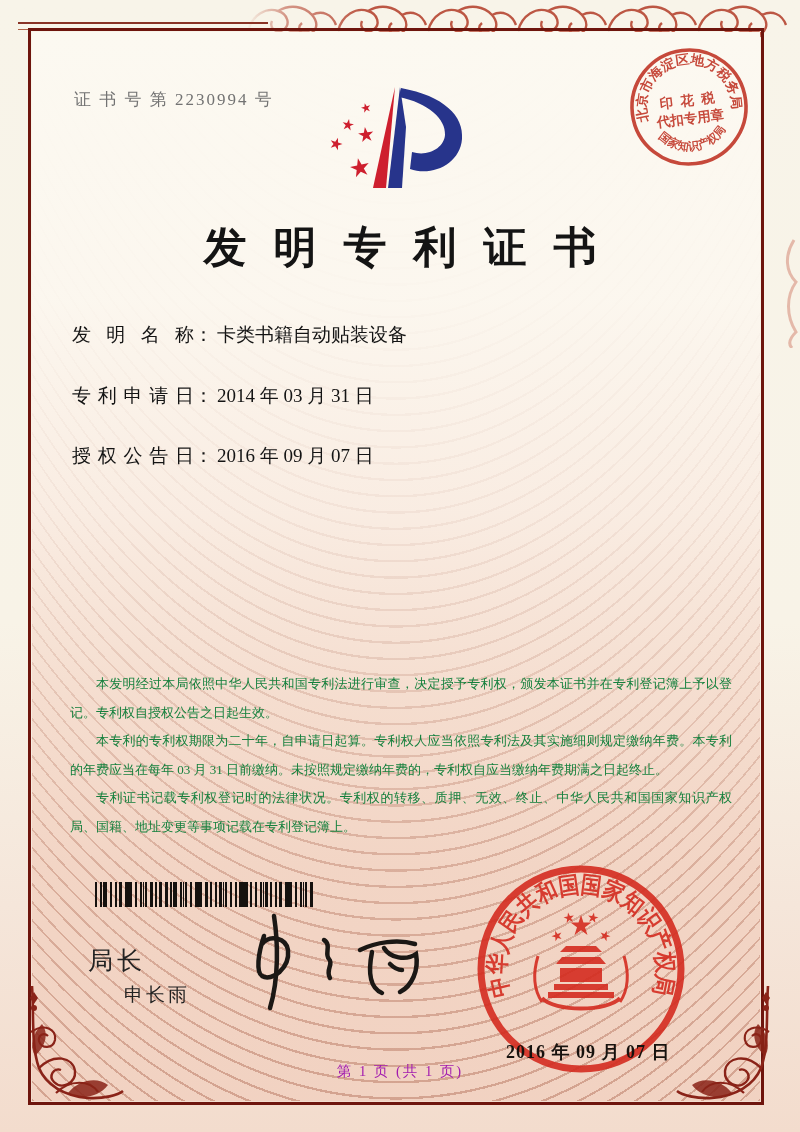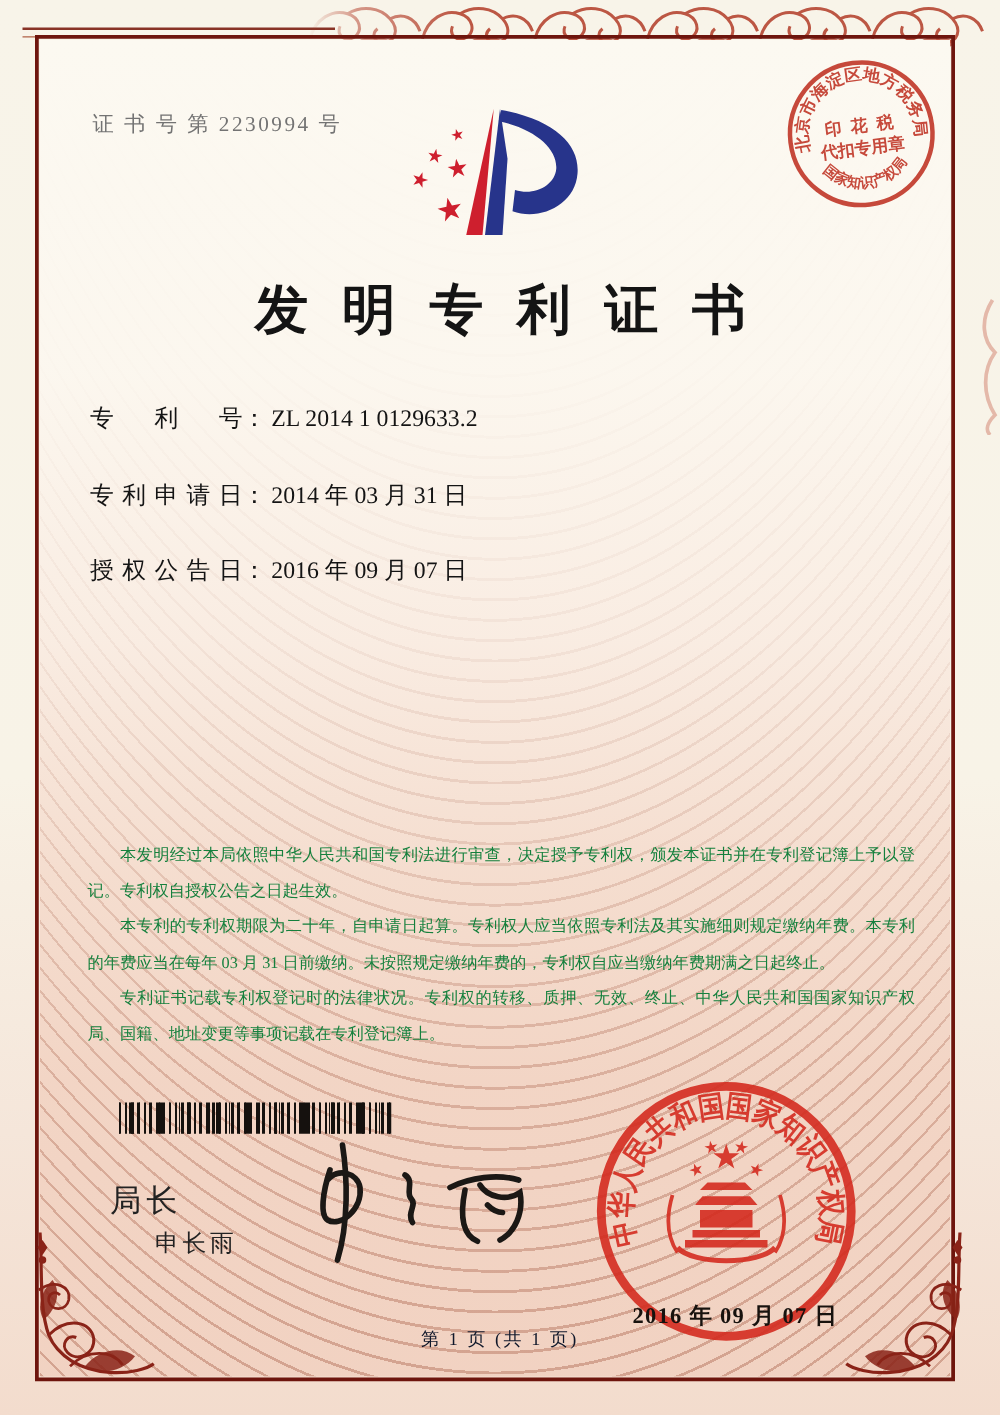--- a/index.html
+++ b/index.html
@@ -65,21 +65,21 @@
   
   .seal{position:absolute;left:472px;top:860px;width:218px;height:218px;opacity:.95;}
   .seal-date{position:absolute;left:506px;top:1040px;font-size:18px;font-weight:700;color:#17120e;letter-spacing:1px;white-space:nowrap;}
 
   
   .flourish{position:absolute;width:100px;height:120px;color:#8a2318;}
   .flourish.bl{left:26px;top:984px;}
   .flourish.br{left:674px;top:984px;transform:scaleX(-1);}
 
   
-  .footer{position:absolute;left:0;right:0;top:1062px;text-align:center;font-size:14.5px;color:#0f172a;letter-spacing:2px;}
+  .footer{position:absolute;left:0;right:0;top:1062px;text-align:center;font-size:14.5px;color:#a21caf;letter-spacing:2px;}
 </style>
 </head>
 <body>
 
 <div class="page">
 
   <div class="jacket-line"></div>
   <svg class="top-ornament" viewBox="0 0 552 42" aria-hidden="true">
     <defs>
       <g id="scroll-motif">
@@ -133,21 +133,21 @@
     <path id="tax-arc-bottom" d="M 27.7 87.7 A 43 43 0 0 0 98.3 87.7" fill="none"></path>
     <text fill="#c23b2c" font-size="11.5" font-weight="700">
       <textPath href="#tax-arc-bottom" startOffset="2" textLength="78" lengthAdjust="spacingAndGlyphs">国家知识产权局</textPath>
     </text>
   </svg>
 
   <div class="title">发明专利证书</div>
 
   <div class="fields">
     <div class="field-row">
-      <span class="field-label">专 利 号</span><span class="field-colon">：</span><span>ZL 2014 1 0129633.2</span>
+      <span class="field-label">发 明 名 称</span><span class="field-colon">：</span><span>卡类书籍自动贴装设备</span>
     </div>
     <div class="field-row">
       <span class="field-label">专利申请日</span><span class="field-colon">：</span><span>2014 年 03 月 31 日</span>
     </div>
     <div class="field-row">
       <span class="field-label">授权公告日</span><span class="field-colon">：</span><span>2016 年 09 月 07 日</span>
     </div>
   </div>
 
   <div class="body-text">

